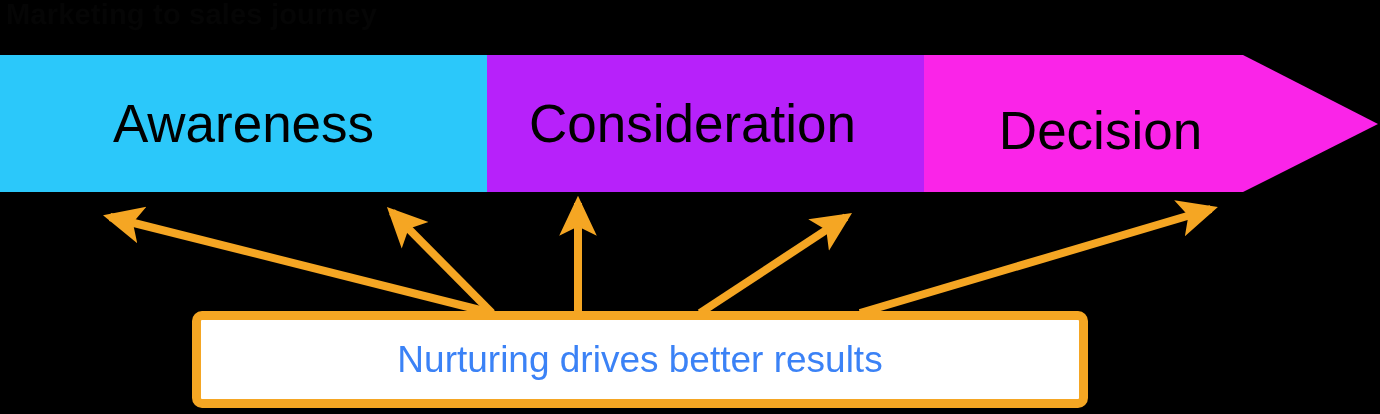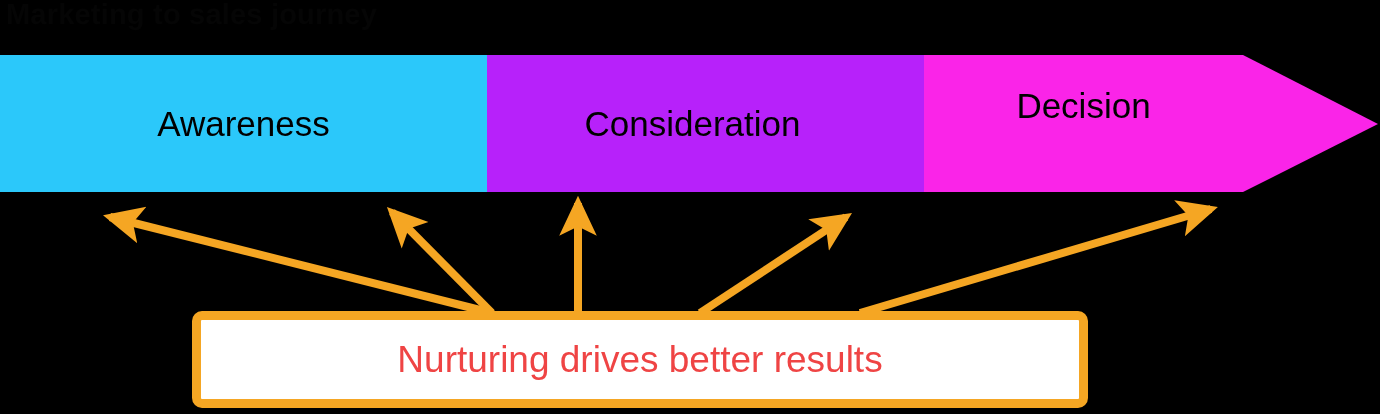--- a/index.html
+++ b/index.html
@@ -41,21 +41,21 @@
     left: 0;
     top: 0;
     width: 1380px;
     height: 414px;
   }
   .stage-label {
     position: absolute;
     height: 137px;
     line-height: 137px;
     top: 55px;
-    font-size: 35px;
+    font-size: 53px;
     color: #000000;
     white-space: nowrap;
     font-family: "Liberation Sans", sans-serif;
   }
   #label-awareness { left: 0px;   width: 487px; text-align: center; }
   #label-consideration { left: 487px; width: 437px; text-align: center; }
   #label-decision { left: 924px; width: 319px; text-align: center; }
 
   
   #callout-box {
@@ -72,21 +72,21 @@
   }
   #callout-text {
     position: absolute;
     left: 192px;
     top: 311px;
     width: 896px;
     height: 97px;
     line-height: 97px;
     text-align: center;
     font-size: 37px;
-    color: #ef4444;
+    color: #3b82f6;
     z-index: 5;
     white-space: nowrap;
     font-family: "Liberation Sans", sans-serif;
   }
 </style>
 </head>
 <body style="background: rgb(0, 0, 0);">
 
 <div id="stage" style="background: rgb(0, 0, 0);">
 
@@ -108,18 +108,18 @@
       <line class="conn" x1="492" y1="313" x2="110" y2="217" stroke="#F5A623" stroke-width="8" marker-end="url(#arrowhead-orange)"></line>
       <line class="conn" x1="492" y1="313" x2="392" y2="212" stroke="#F5A623" stroke-width="8" marker-end="url(#arrowhead-orange)"></line>
       <line class="conn" x1="578" y1="313" x2="578" y2="203" stroke="#F5A623" stroke-width="8" marker-end="url(#arrowhead-orange)"></line>
       <line class="conn" x1="700" y1="313" x2="846" y2="217" stroke="#F5A623" stroke-width="8" marker-end="url(#arrowhead-orange)"></line>
       <line class="conn" x1="860" y1="313" x2="1211" y2="209" stroke="#F5A623" stroke-width="8" marker-end="url(#arrowhead-orange)"></line>
     </g>
   </svg>
 
   <div class="stage-label" id="label-awareness" style="left: 0px; width: 487px; top: 55px; height: 137px; line-height: 137px; color: rgb(0, 0, 0);">Awareness</div>
   <div class="stage-label" id="label-consideration" style="left: 487px; width: 411px; top: 55px; height: 137px; line-height: 137px; color: rgb(0, 0, 0);">Consideration</div>
-  <div class="stage-label" id="label-decision" style="left: 924px; width: 319px; top: 37px; height: 137px; line-height: 137px; color: rgb(0, 0, 0);">Decision</div>
+  <div class="stage-label" id="label-decision" style="left: 924px; width: 319px; top: 62px; height: 137px; line-height: 137px; color: rgb(0, 0, 0); padding-left: 17px;">Decision</div>
 
   <div id="callout-box" style="left: 192px; top: 311px; width: 896px; height: 97px; background: rgb(255, 255, 255); border-color: rgb(245, 166, 35);"></div>
   <div id="callout-text" style="left: 192px; top: 311px; width: 896px; height: 97px; line-height: 97px;">Nurturing drives better results</div>
 
 </div>
 
 </body></html>

